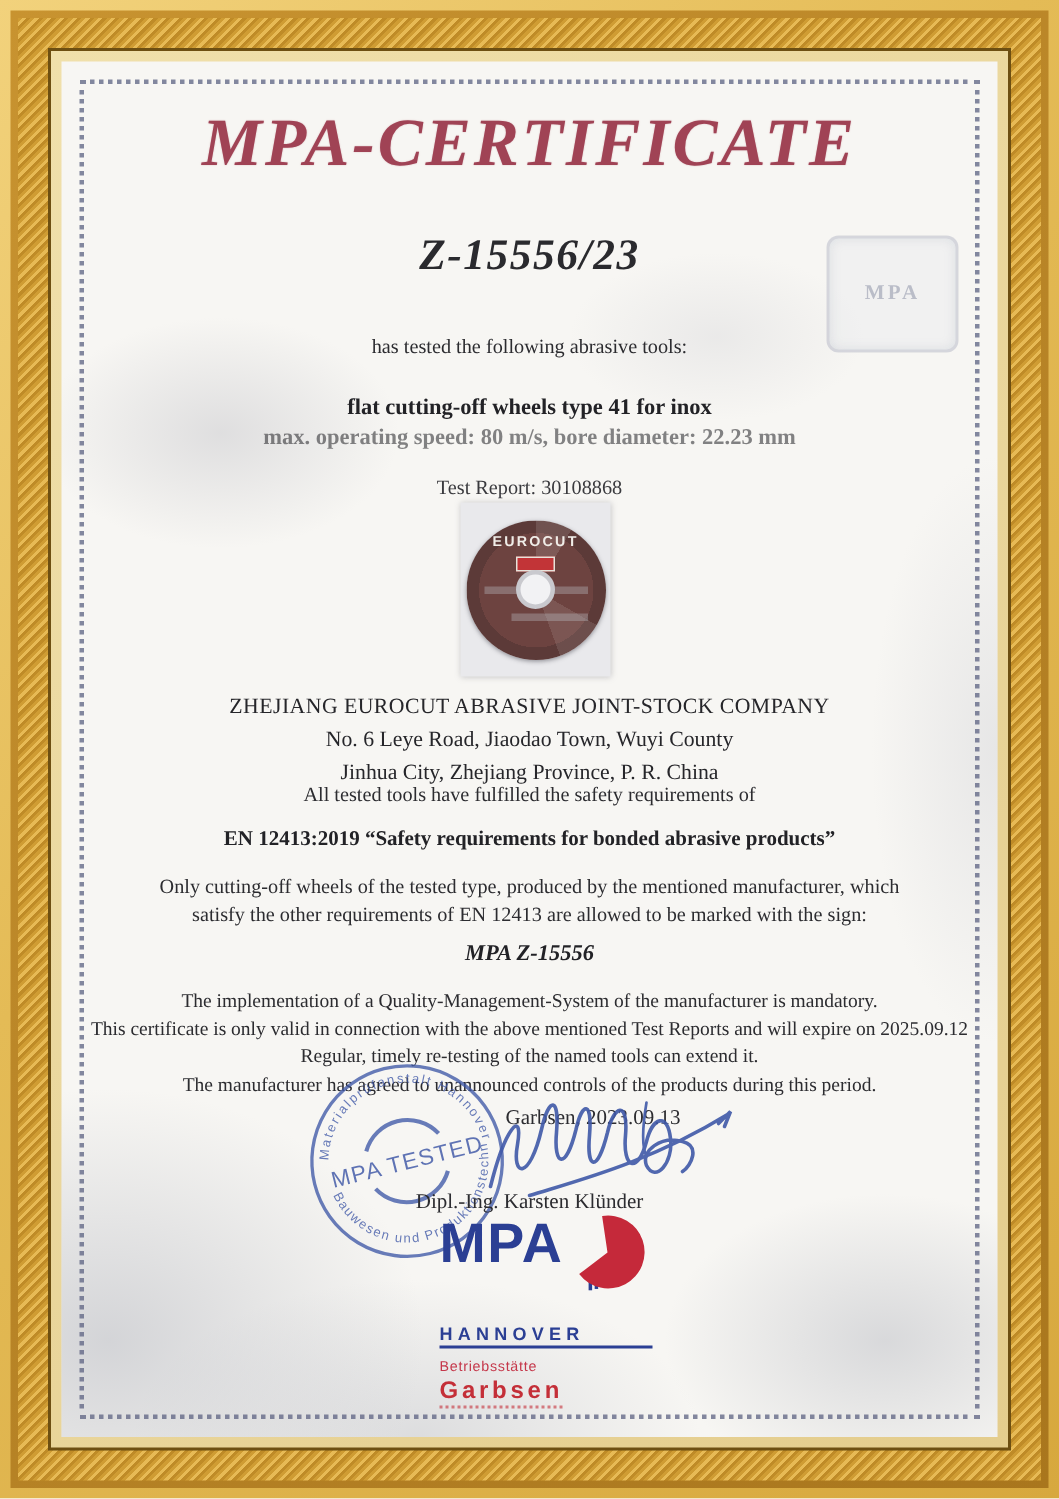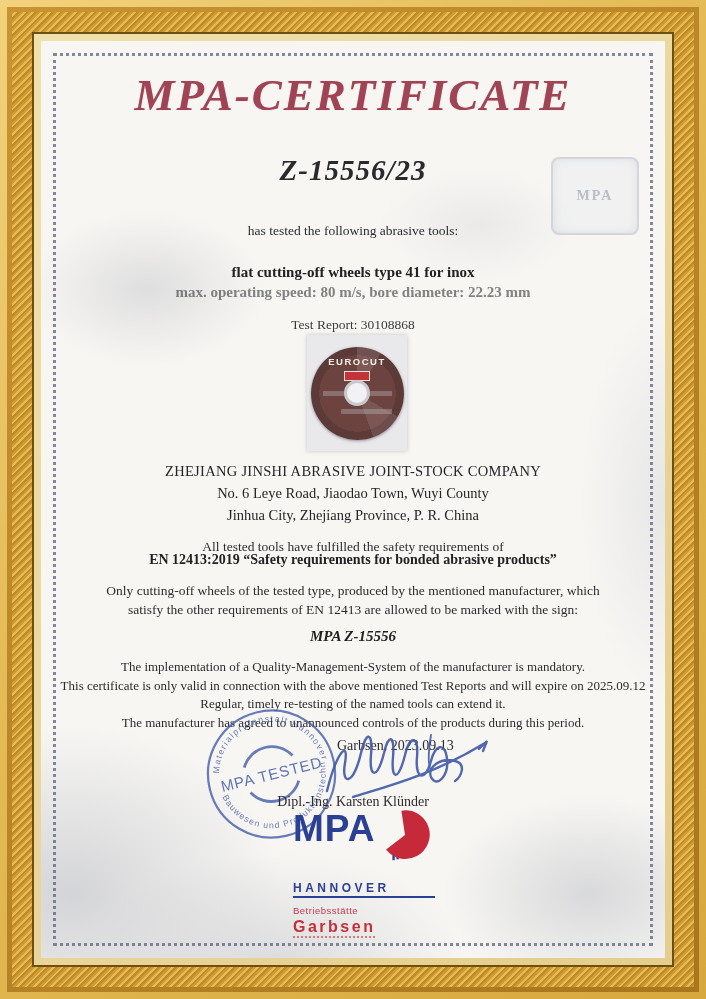--- a/index.html
+++ b/index.html
@@ -127,26 +127,26 @@
         <div class="disc">
           <div class="wheel-brand">EUROCUT</div>
           <div class="wheel-label"></div>
           <div class="wheel-streak" style="top:44px;"></div>
           <div class="wheel-streak" style="top:62px;left:30px;"></div>
           <div class="hub"></div>
         </div>
       </div>
 
       <div class="blk company" style="top:419px;">
-        <div class="cname">ZHEJIANG JINSHI ABRASIVE JOINT-STOCK COMPANY</div>
+        <div class="cname">ZHEJIANG EUROCUT ABRASIVE JOINT-STOCK COMPANY</div>
         <div>No. 6 Leye Road, Jiaodao Town, Wuyi County</div>
         <div>Jinhua City, Zhejiang Province, P. R. China</div>
       </div>
 
-      <div class="blk body-text" style="top:496px;">All tested tools have fulfilled the safety requirements of</div>
+      <div class="blk body-text" style="top:479px;">All tested tools have fulfilled the safety requirements of</div>
 
       <div class="blk bold-line" style="top:511px;">EN 12413:2019 “Safety requirements for bonded abrasive products”</div>
 
       <div class="blk body-text" style="top:540px;">
         <div>Only cutting-off wheels of the tested type, produced by the mentioned manufacturer, which</div>
         <div>satisfy the other requirements of EN 12413 are allowed to be marked with the sign:</div>
       </div>
 
       <div class="blk sign-mark" style="top:587px;">MPA Z-15556</div>
 

